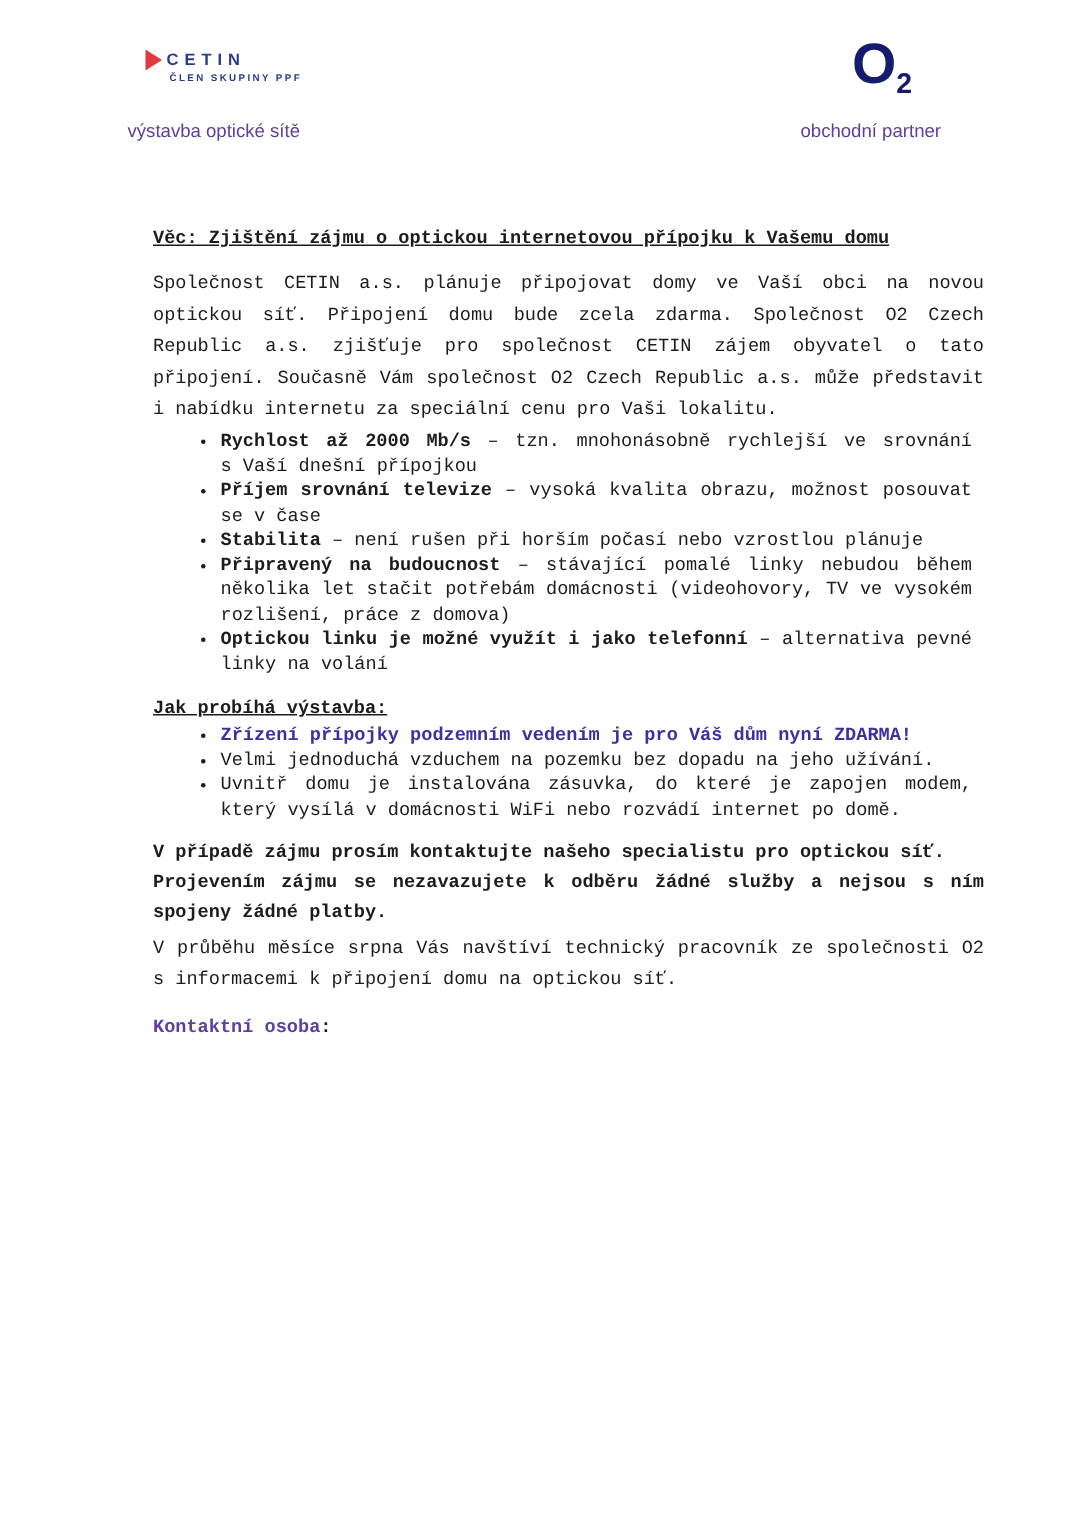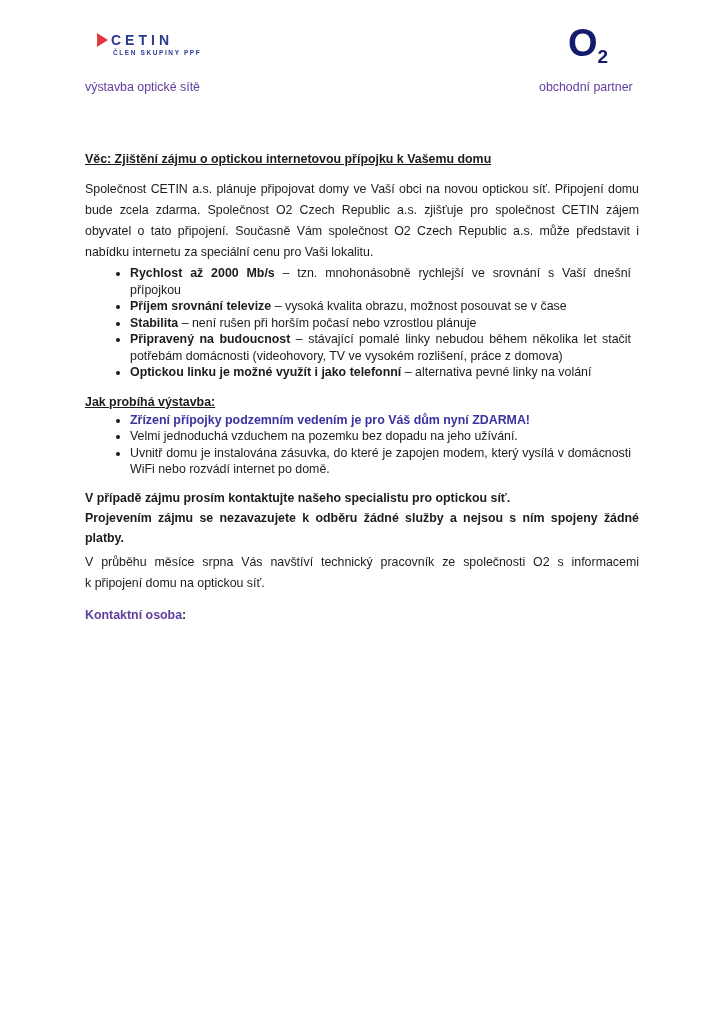--- a/index.html
+++ b/index.html
@@ -28,35 +28,35 @@
   .cetin-row{display:flex;align-items:center;}
   .cetin-arrow{
     width:0;height:0;
     border-left:11px solid var(--cetin-red);
     border-top:7px solid transparent;
     border-bottom:7px solid transparent;
     margin-right:3px;
   }
   .cetin-word{
     color:var(--cetin-navy);
-    font-weight:700;font-size:14px;letter-spacing:4px;line-height:1;text-align:center;
+    font-weight:700;font-size:11px;letter-spacing:4px;line-height:1;text-align:center;
   }
   .cetin-tagline{
     color:var(--cetin-navy);
     font-weight:700;font-size:6.5px;letter-spacing:1.6px;
     margin:3px 0 0 16px;line-height:1;
   }
   .o2-logo{position:absolute;left:568px;top:24px;color:var(--o2-navy);font-weight:700;line-height:1;}
   .o2-letter{font-size:38px;}
   .o2-sub{font-size:19px;vertical-align:-7px;}
   .hdr-label{color:var(--label-purple);font-size:12.4px;line-height:15px;}
   .hdr-label-left{position:absolute;left:85px;top:80px;}
-  .hdr-label-right{position:absolute;left:539px;top:80px;width:145px;}
+  .hdr-label-right{position:absolute;left:508px;top:80px;width:145px;text-align:center;}
   
-  .content{position:absolute;left:85px;top:149px;width:554px;font-size:12.4px;}
+  .content{position:absolute;left:102px;top:149px;width:554px;font-size:12.4px;font-family:Liberation Mono, monospace;}
   .subject{font-weight:700;text-decoration:underline;line-height:21px;}
   .para{line-height:21px;text-align:justify;}
   .intro{margin-top:9px;}
   .sec-heading{font-weight:700;text-decoration:underline;line-height:21px;}
   .benefits-heading{margin-top:5px;}
   ul.blist{
     list-style:disc outside;
     padding-left:45px;padding-right:8px;
     line-height:16.5px;
   }

